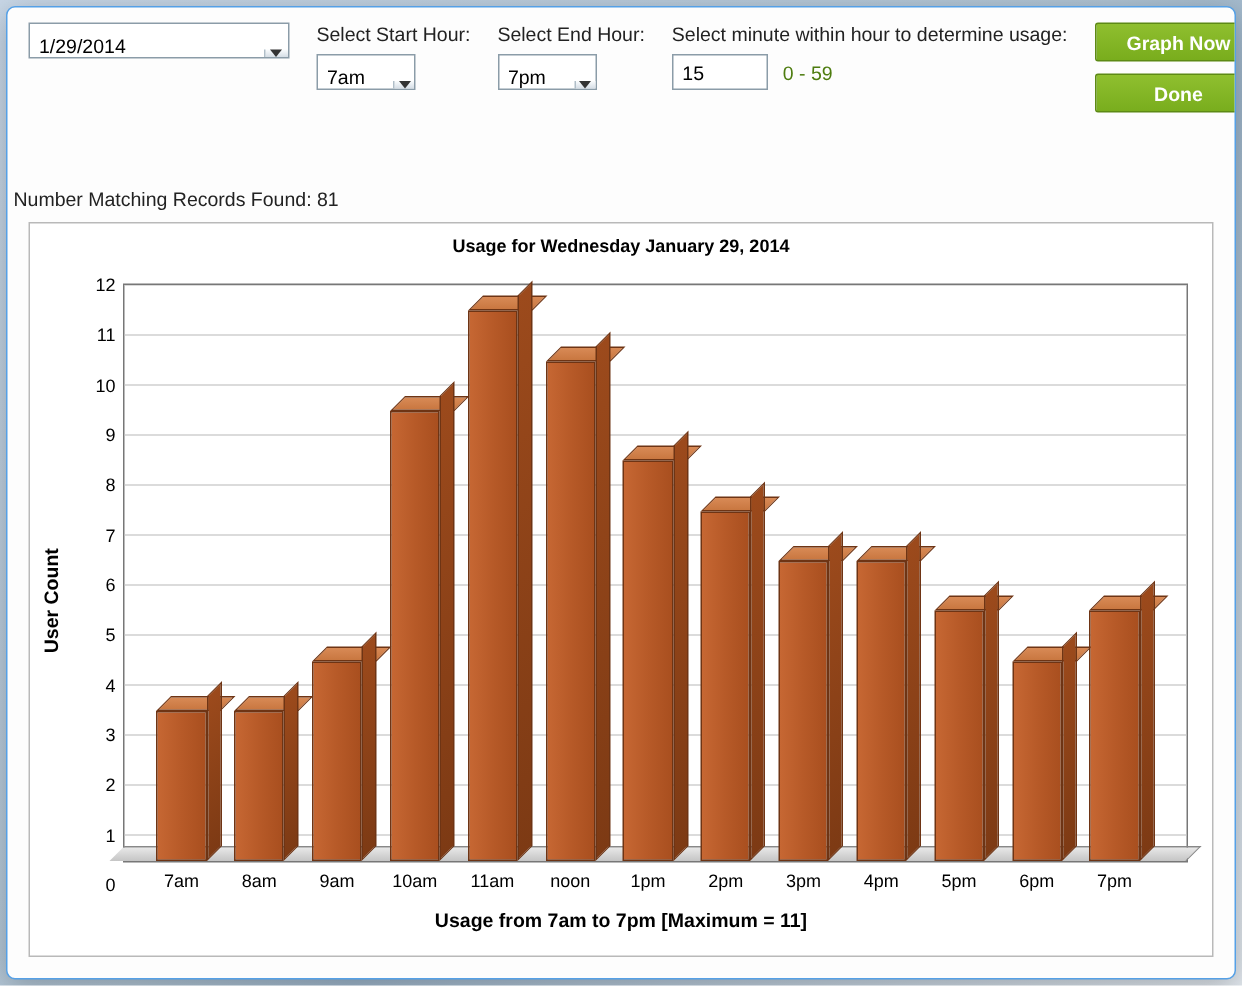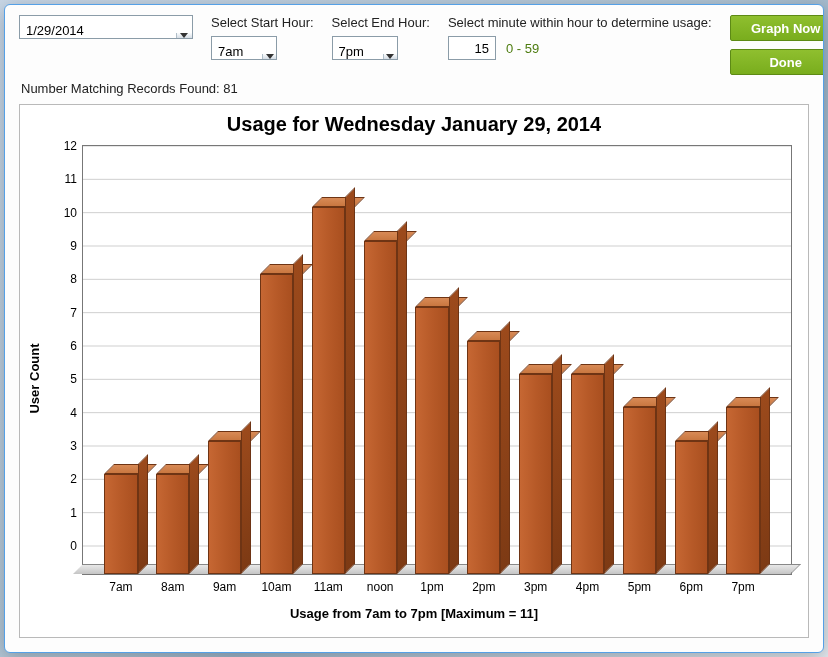--- a/index.html
+++ b/index.html
@@ -12,27 +12,27 @@
   .closebtn svg { width:10px; height:10px; }
   .controls { padding:10px 14px 6px 14px; display:flex; gap:18px; align-items:flex-start; }
   .ctrlcol { display:flex; flex-direction:column; gap:6px; }
   .ctrlcol label { color:#222; font-size:13px; white-space:nowrap; }
   .combo { display:flex; align-items:flex-end; border:1px solid #8b9ca8; background:#fff; height:24px; }
   .combo input { border:none; outline:none; padding:0 6px; font-size:13px; font-family:inherit; width:100%; background:transparent; }
   .combo .dbtn { width:18px; border-left:1px solid #b0bec8; background:linear-gradient(#fafcfd,#d6dee6); display:flex; align-items:center; justify-content:center; cursor:pointer; }
   .combo .dbtn::after { content:""; border-left:4px solid transparent; border-right:4px solid transparent; border-top:5px solid #333; }
   .fieldsmall { width:66px; }
   .fieldmed { width:174px; }
-  .minuteinput { border:1px solid #8b9ca8; height:24px; padding:0 6px; width:48px; font-size:13px; font-family:inherit;text-align:right; }
+  .minuteinput { border:1px solid #8b9ca8; height:24px; padding:0 6px; width:64px; font-size:13px; font-family:inherit; }
   .range { font-size:13px; color:#4d7c0f; margin-left:10px; }
   .btncol { display:flex; flex-direction:column; gap:8px; margin-left:auto; }
   .gbtn { width:112px; height:26px; background:linear-gradient(#8fbf2f,#79ad1d); border:1px solid #5d8a15; color:#fff; font-weight:600; font-size:13px; cursor:pointer; border-radius:2px; }
-  .matchline { padding:0 16px 8px 16px; color:#222; }
+  .matchline { padding:0 16px 8px 4px; color:#222;margin-top:44px; }
   .chartbox { flex:1; margin:0 14px 14px 14px; border:1px solid #b9b9b9; background:#fff; position:relative; }
-  .charttitle { text-align:center; font-weight:700; font-size:20px; padding:8px 0 4px 0; }
+  .charttitle { text-align:center; font-weight:700; font-size:12px; padding:8px 0 4px 0; }
   .plotarea { position:absolute; left:62px; right:16px; top:40px; bottom:62px; border:1px solid #777; background:#fff; }
   .grid line { stroke:#cfcfcf; stroke-width:1; }
   .tickY { position:absolute; right:100%; margin-right:6px; transform:translateY(-50%); font-size:12px; color:#000; }
   .tickX { position:absolute; top:100%; margin-top:6px; transform:translateX(-50%); font-size:12px; color:#000; }
   .ylabel { position:absolute; left:14px; top:50%; transform:translateX(-50%) rotate(-90deg); transform-origin:center; font-weight:700; font-size:13px; white-space:nowrap; }
   .xlabel { position:absolute; left:0; right:0; bottom:16px; text-align:center; font-weight:700; font-size:13px; }
   .bars { position:absolute; inset:0; }
   .bar3d { position:absolute; }
   .barfront { position:absolute; left:0; right:0; bottom:0; background:linear-gradient(to right, #c66733 0%, #b75a28 50%, #a94f1f 100%); border:1px solid #6e3414; }
   .bartop { position:absolute; left:0; right:-10px; top:-10px; height:10px; background:linear-gradient(#d88a56,#c97740); transform:skewX(-45deg); transform-origin:bottom left; border:1px solid #6e3414; }

